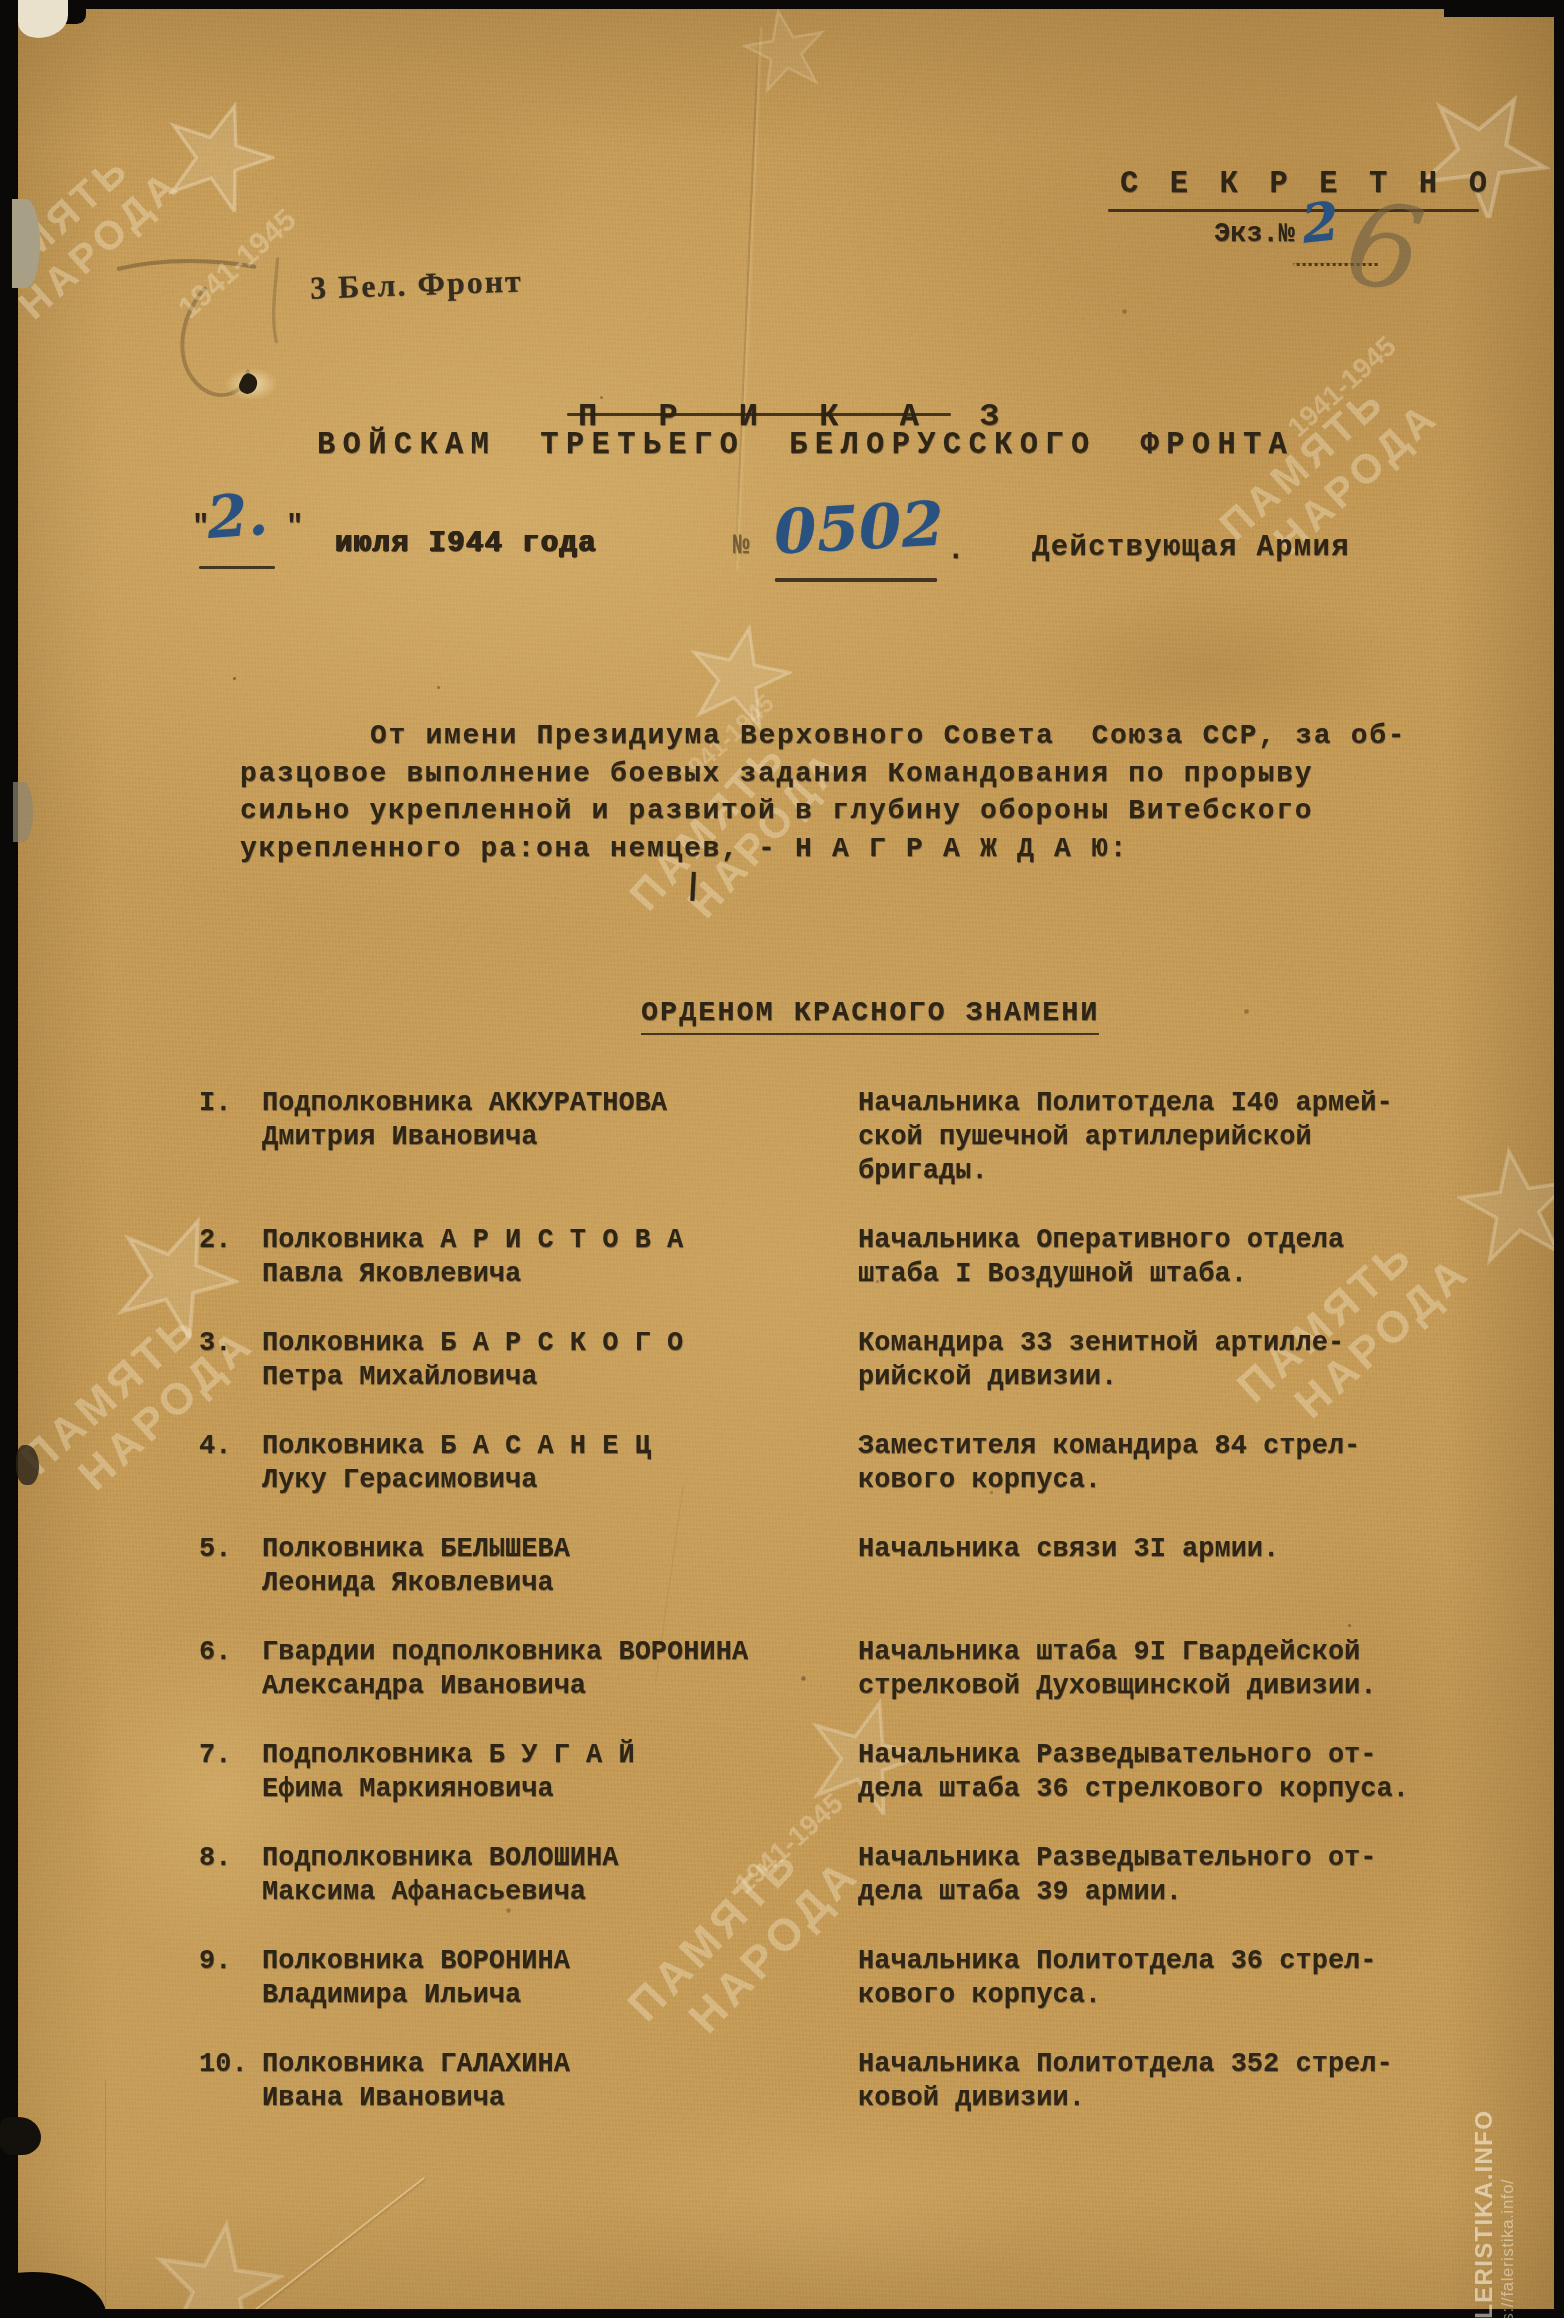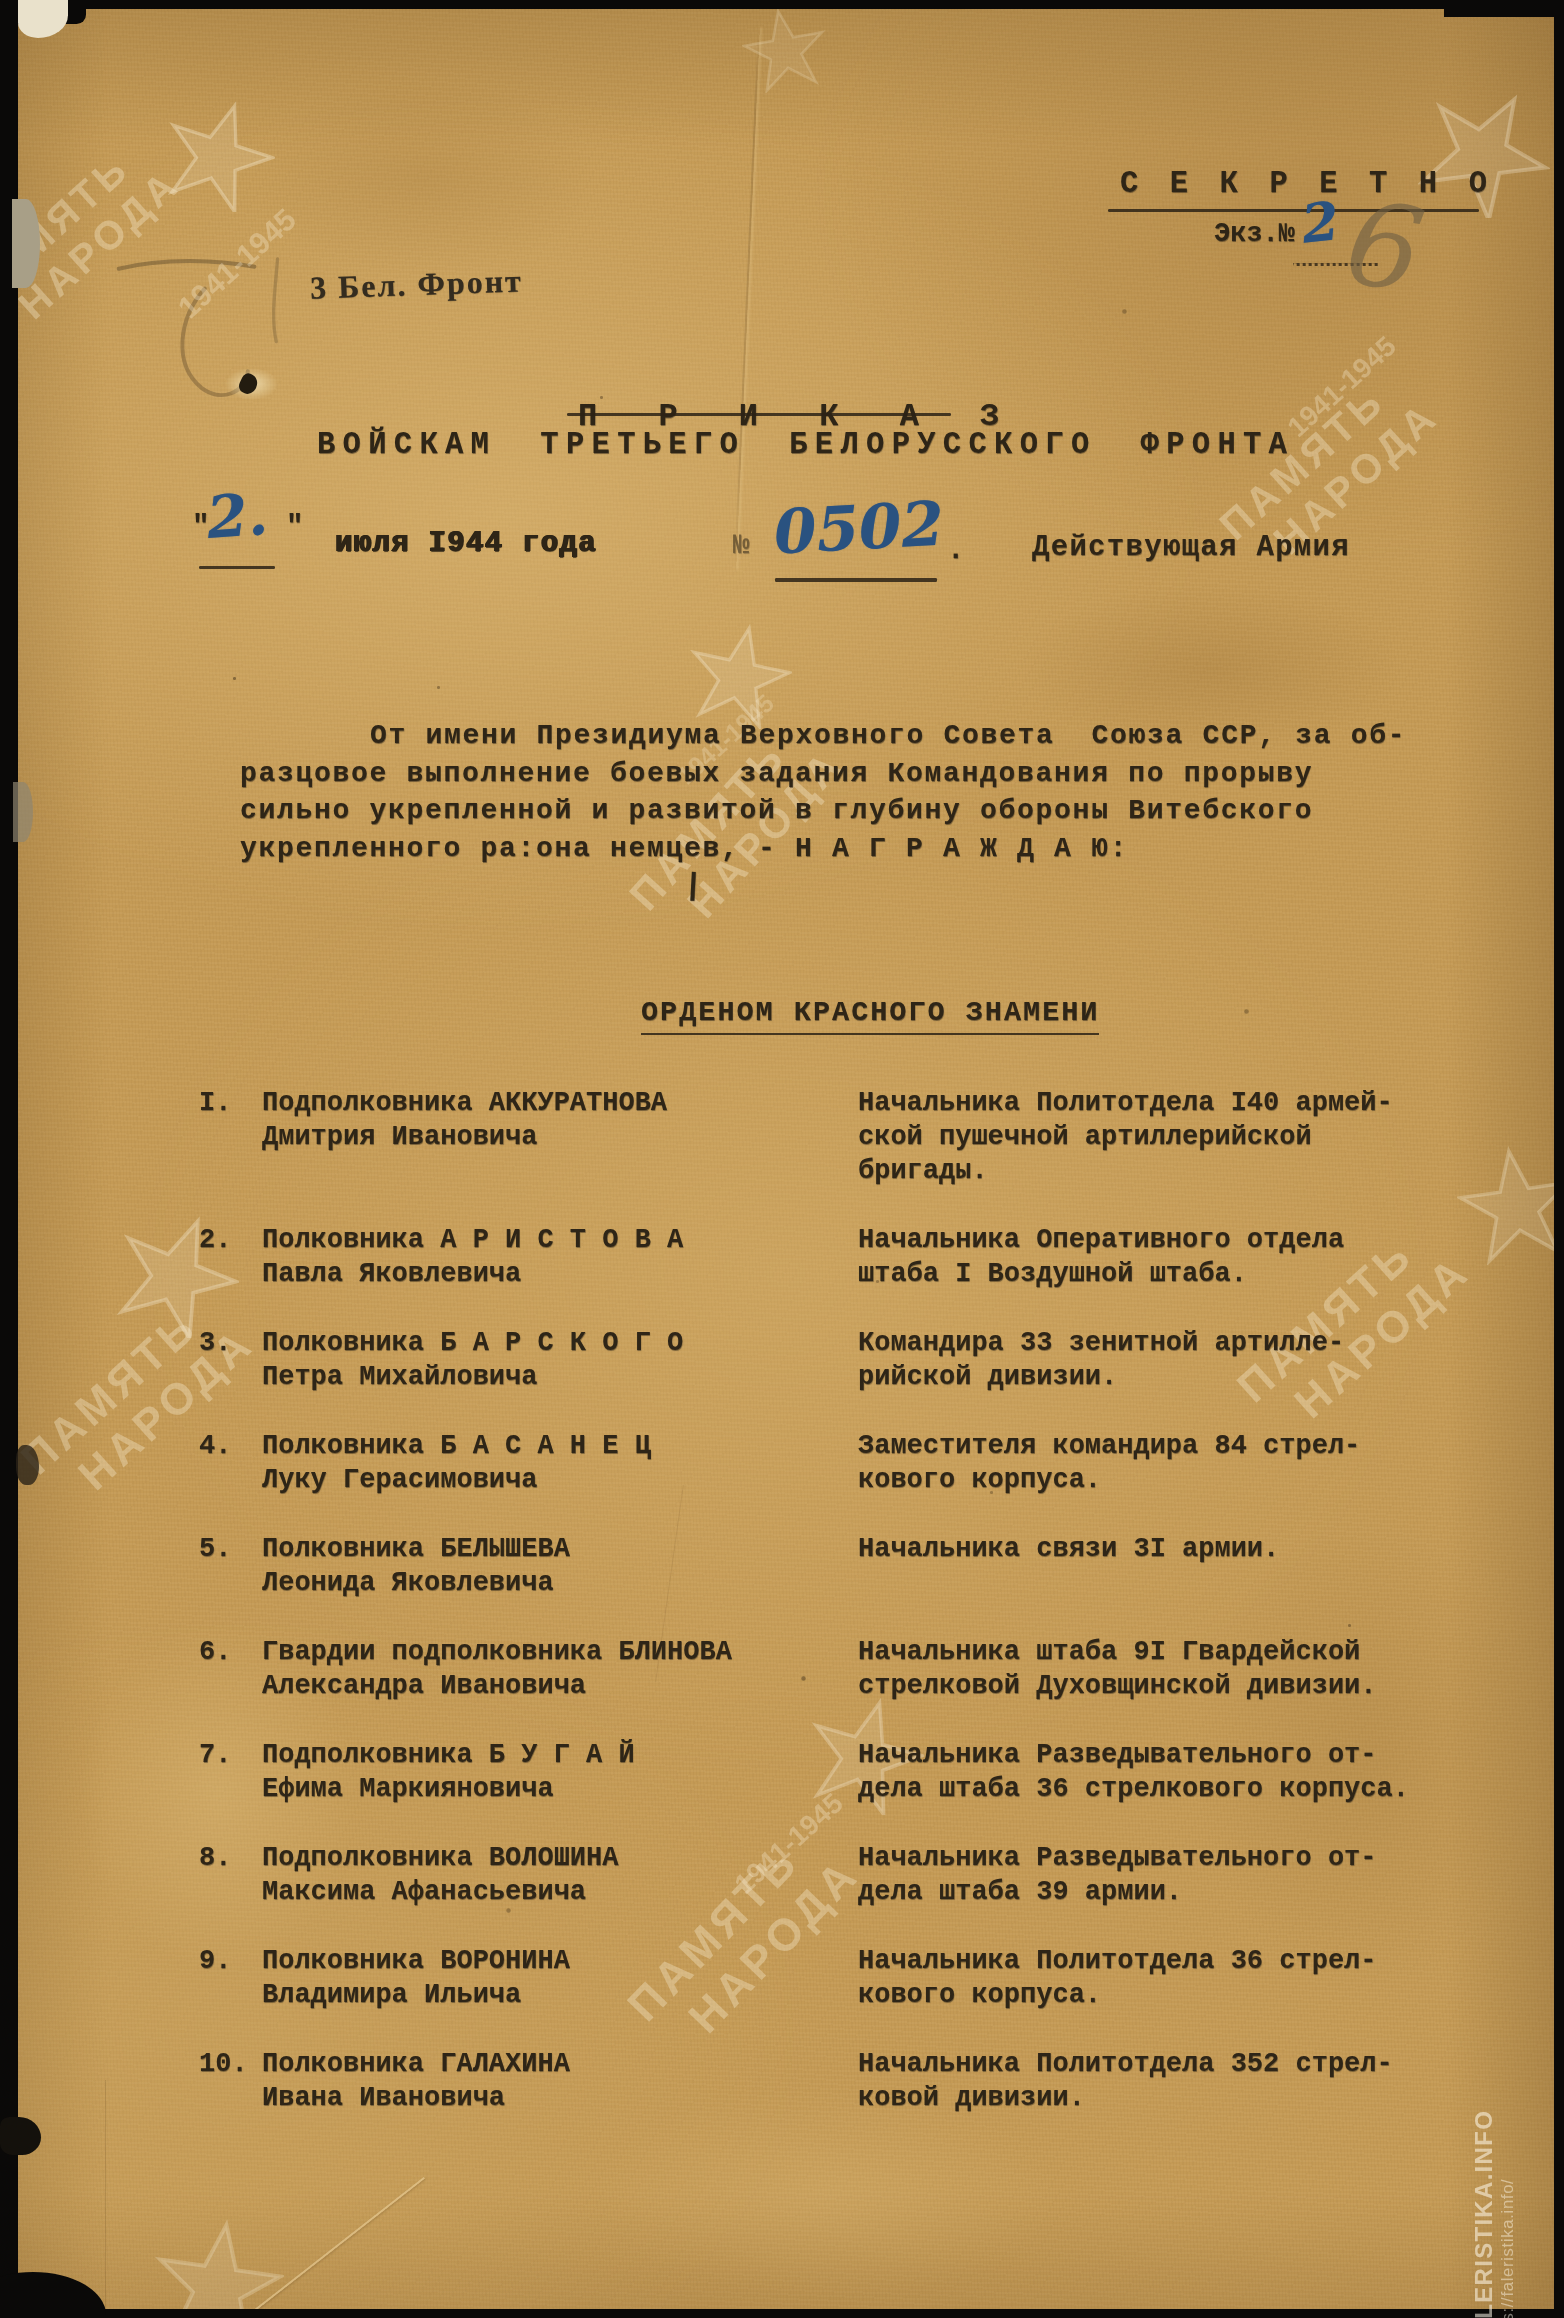--- a/index.html
+++ b/index.html
@@ -220,21 +220,21 @@
         <div><div>Полковника Б А С А Н Е Ц</div><div>Луку Герасимовича</div></div>
         <div><div>Заместителя командира 84 стрел-</div><div>кового корпуса.</div></div>
       </div>
       <div class="award-row">
         <div>5.</div>
         <div><div>Полковника БЕЛЫШЕВА</div><div>Леонида Яковлевича</div></div>
         <div><div>Начальника связи 3I армии.</div></div>
       </div>
       <div class="award-row">
         <div>6.</div>
-        <div><div>Гвардии подполковника БЛИНОВА</div><div>Александра Ивановича</div></div>
+        <div><div>Гвардии подполковника ВОРОНИНА</div><div>Александра Ивановича</div></div>
         <div><div>Начальника штаба 9I Гвардейской</div><div>стрелковой Духовщинской дивизии.</div></div>
       </div>
       <div class="award-row">
         <div>7.</div>
         <div><div>Подполковника Б У Г А Й</div><div>Ефима Маркияновича</div></div>
         <div><div>Начальника Разведывательного от-</div><div>дела штаба 36 стрелкового корпуса.</div></div>
       </div>
       <div class="award-row">
         <div>8.</div>
         <div><div>Подполковника ВОЛОШИНА</div><div>Максима Афанасьевича</div></div>

